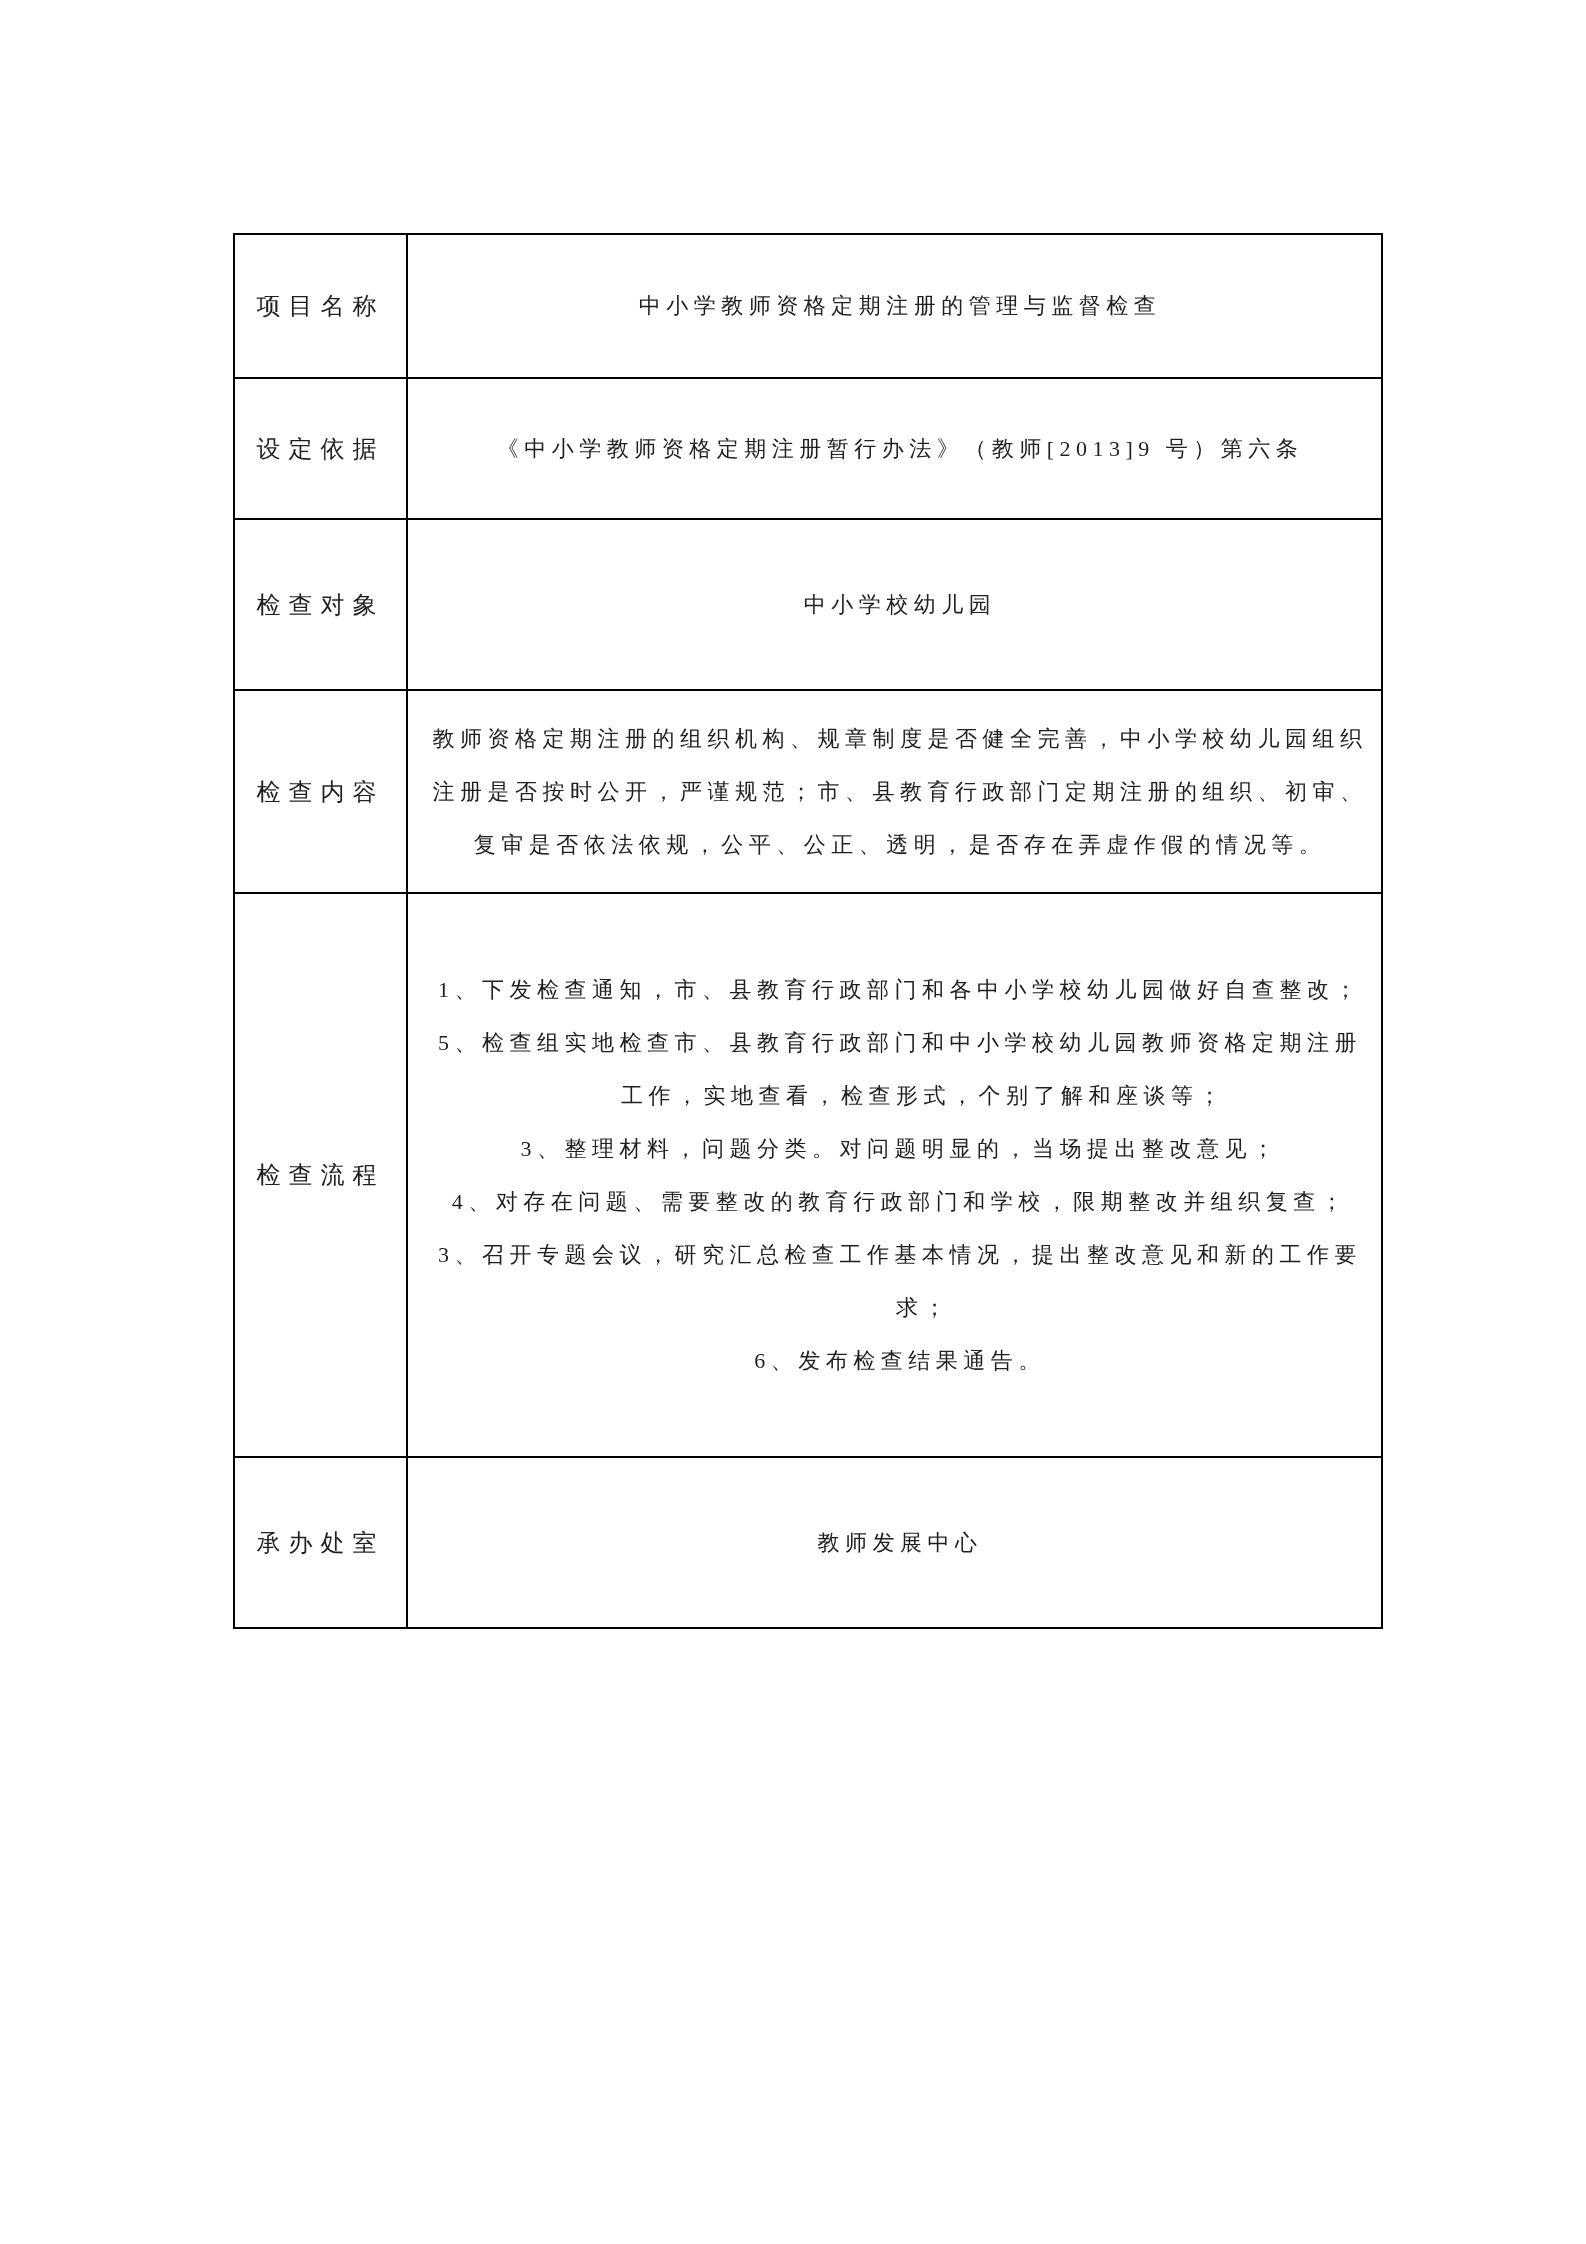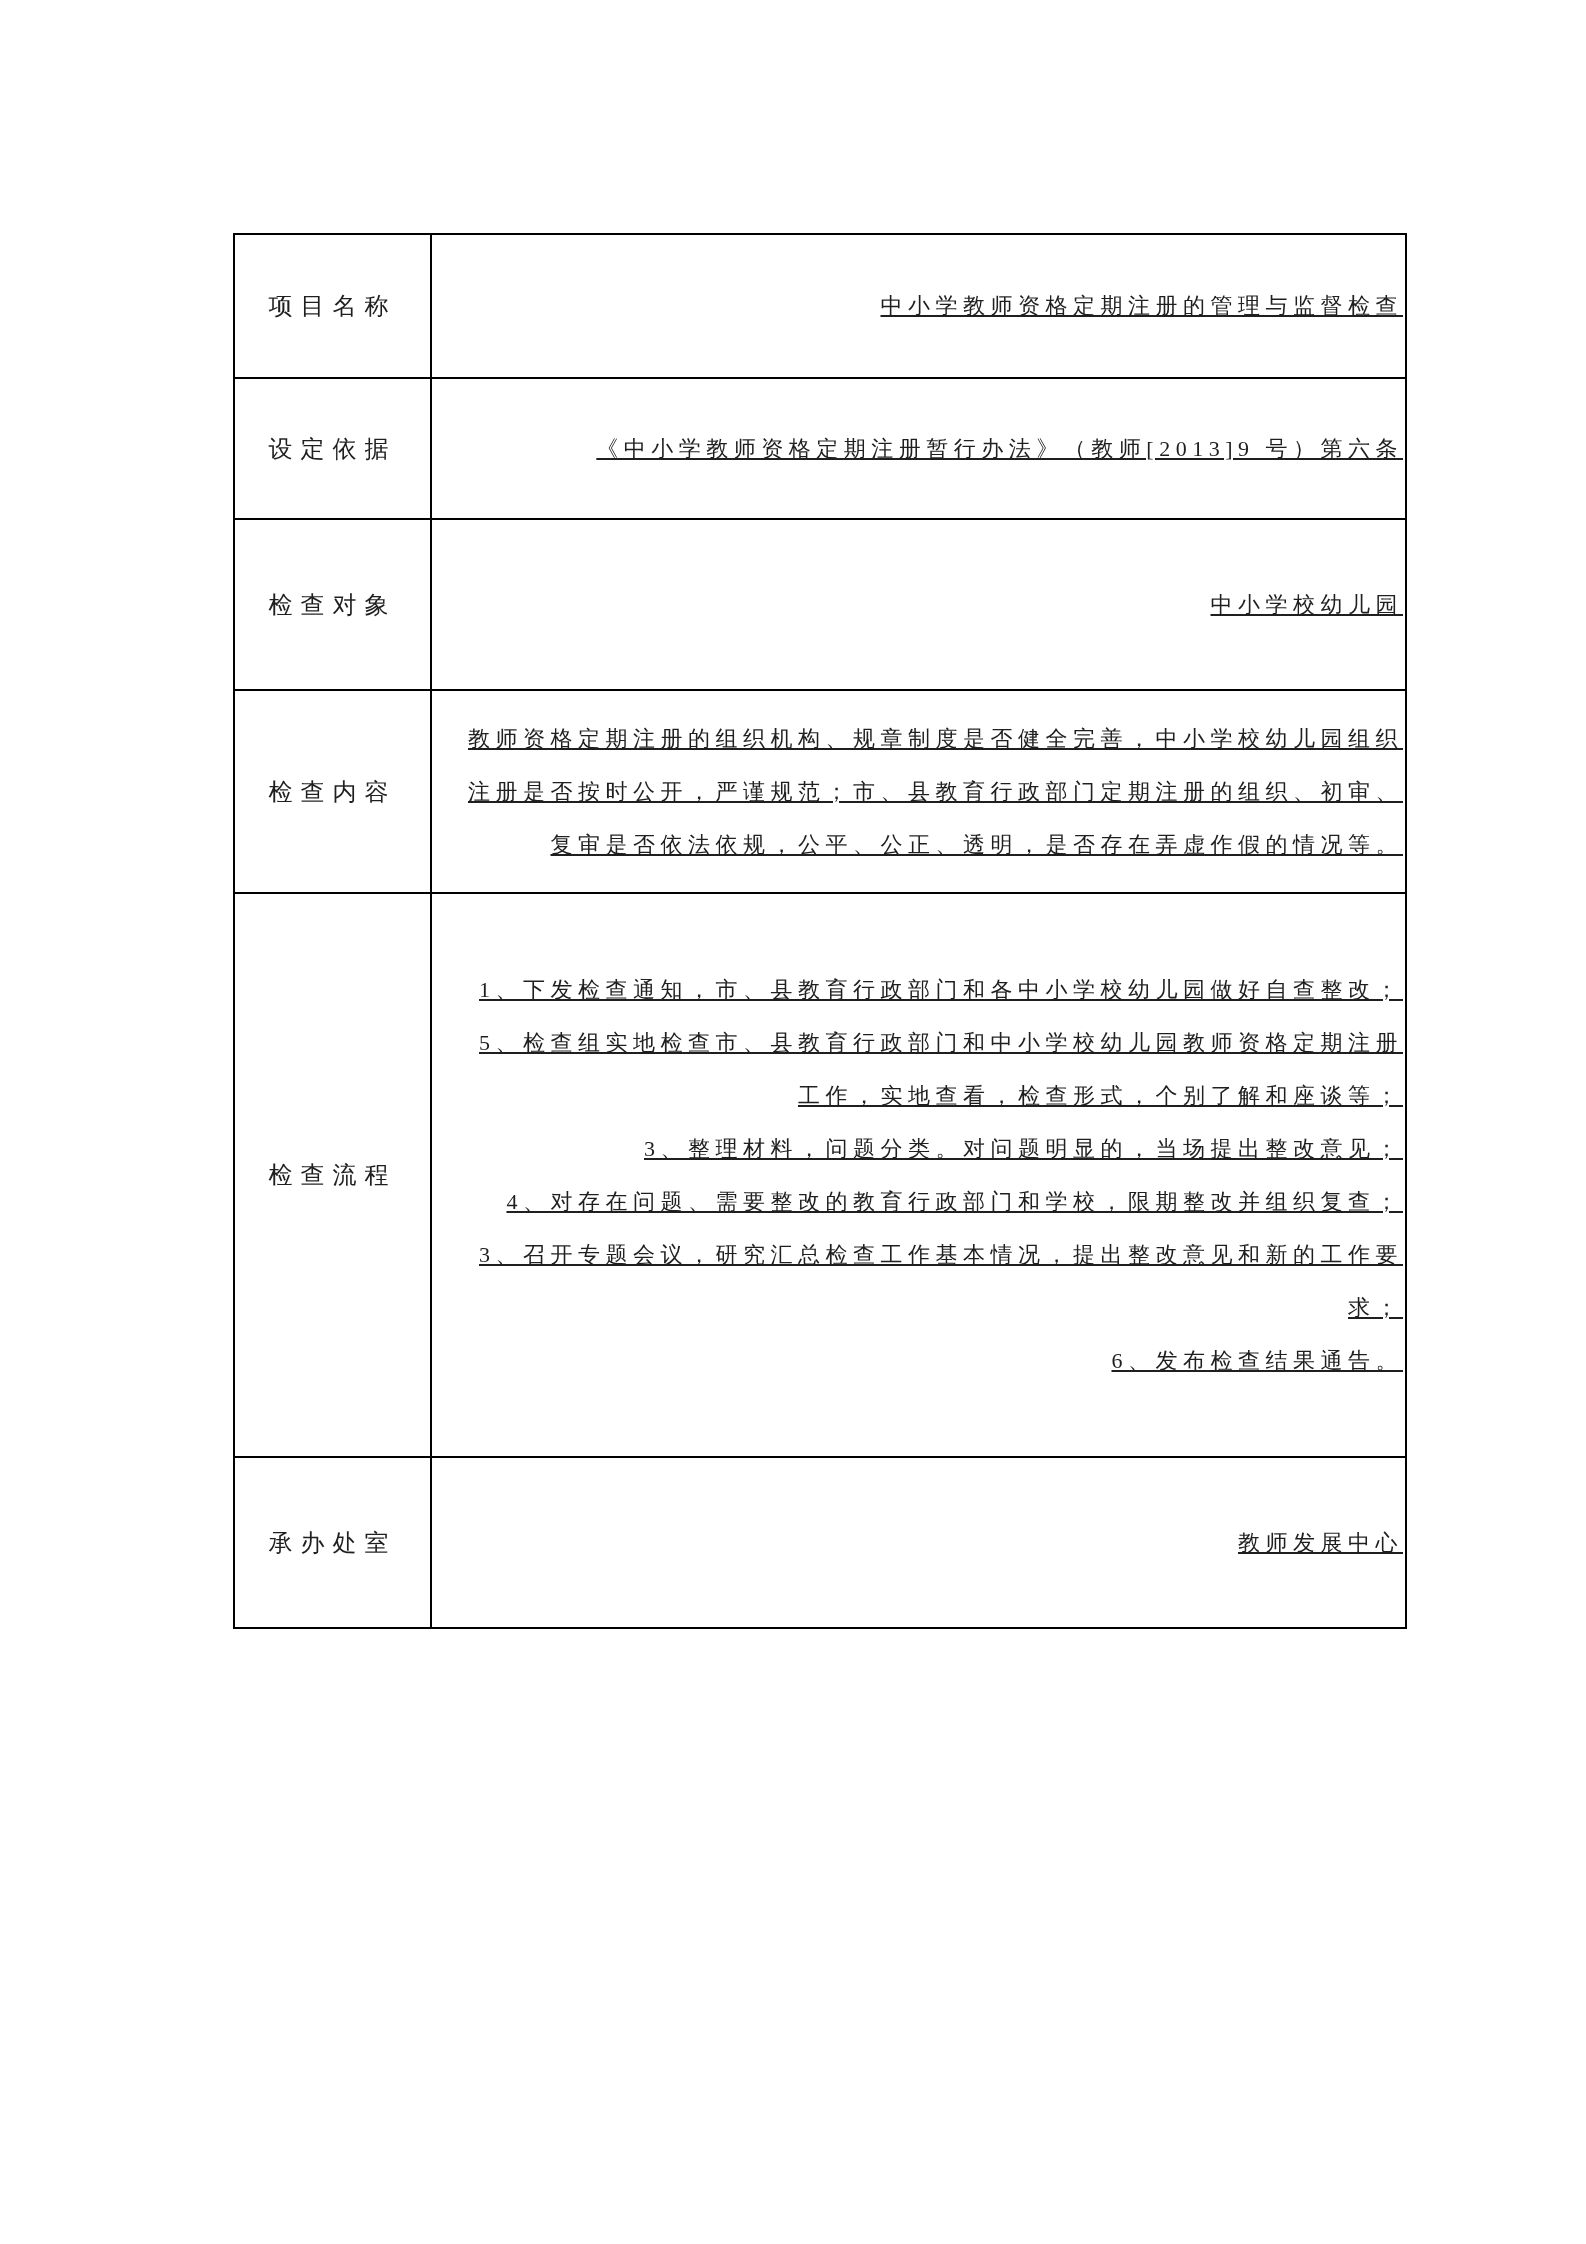--- a/index.html
+++ b/index.html
@@ -26,29 +26,28 @@
     border: 2px solid #000000;
     vertical-align: middle;
     overflow: hidden;
   }
   td.label-cell {
     width: 171px;
     text-align: center;
     font-size: 24px;
     letter-spacing: 8px;
     white-space: nowrap;
-    padding: 12px;
+    padding: 0;
   }
   td.content-cell {
     width: 958px;
     font-size: 22px;
     letter-spacing: 5.5px;
     padding: 0 2px 0 13px;
-    text-align: right;
-    text-decoration: underline;
+    text-align: center;
   }
   .line {
     white-space: nowrap;
   }
   .multi .line {
     height: 53px;
     line-height: 53px;
   }
   .single .line {
     line-height: 30px;

